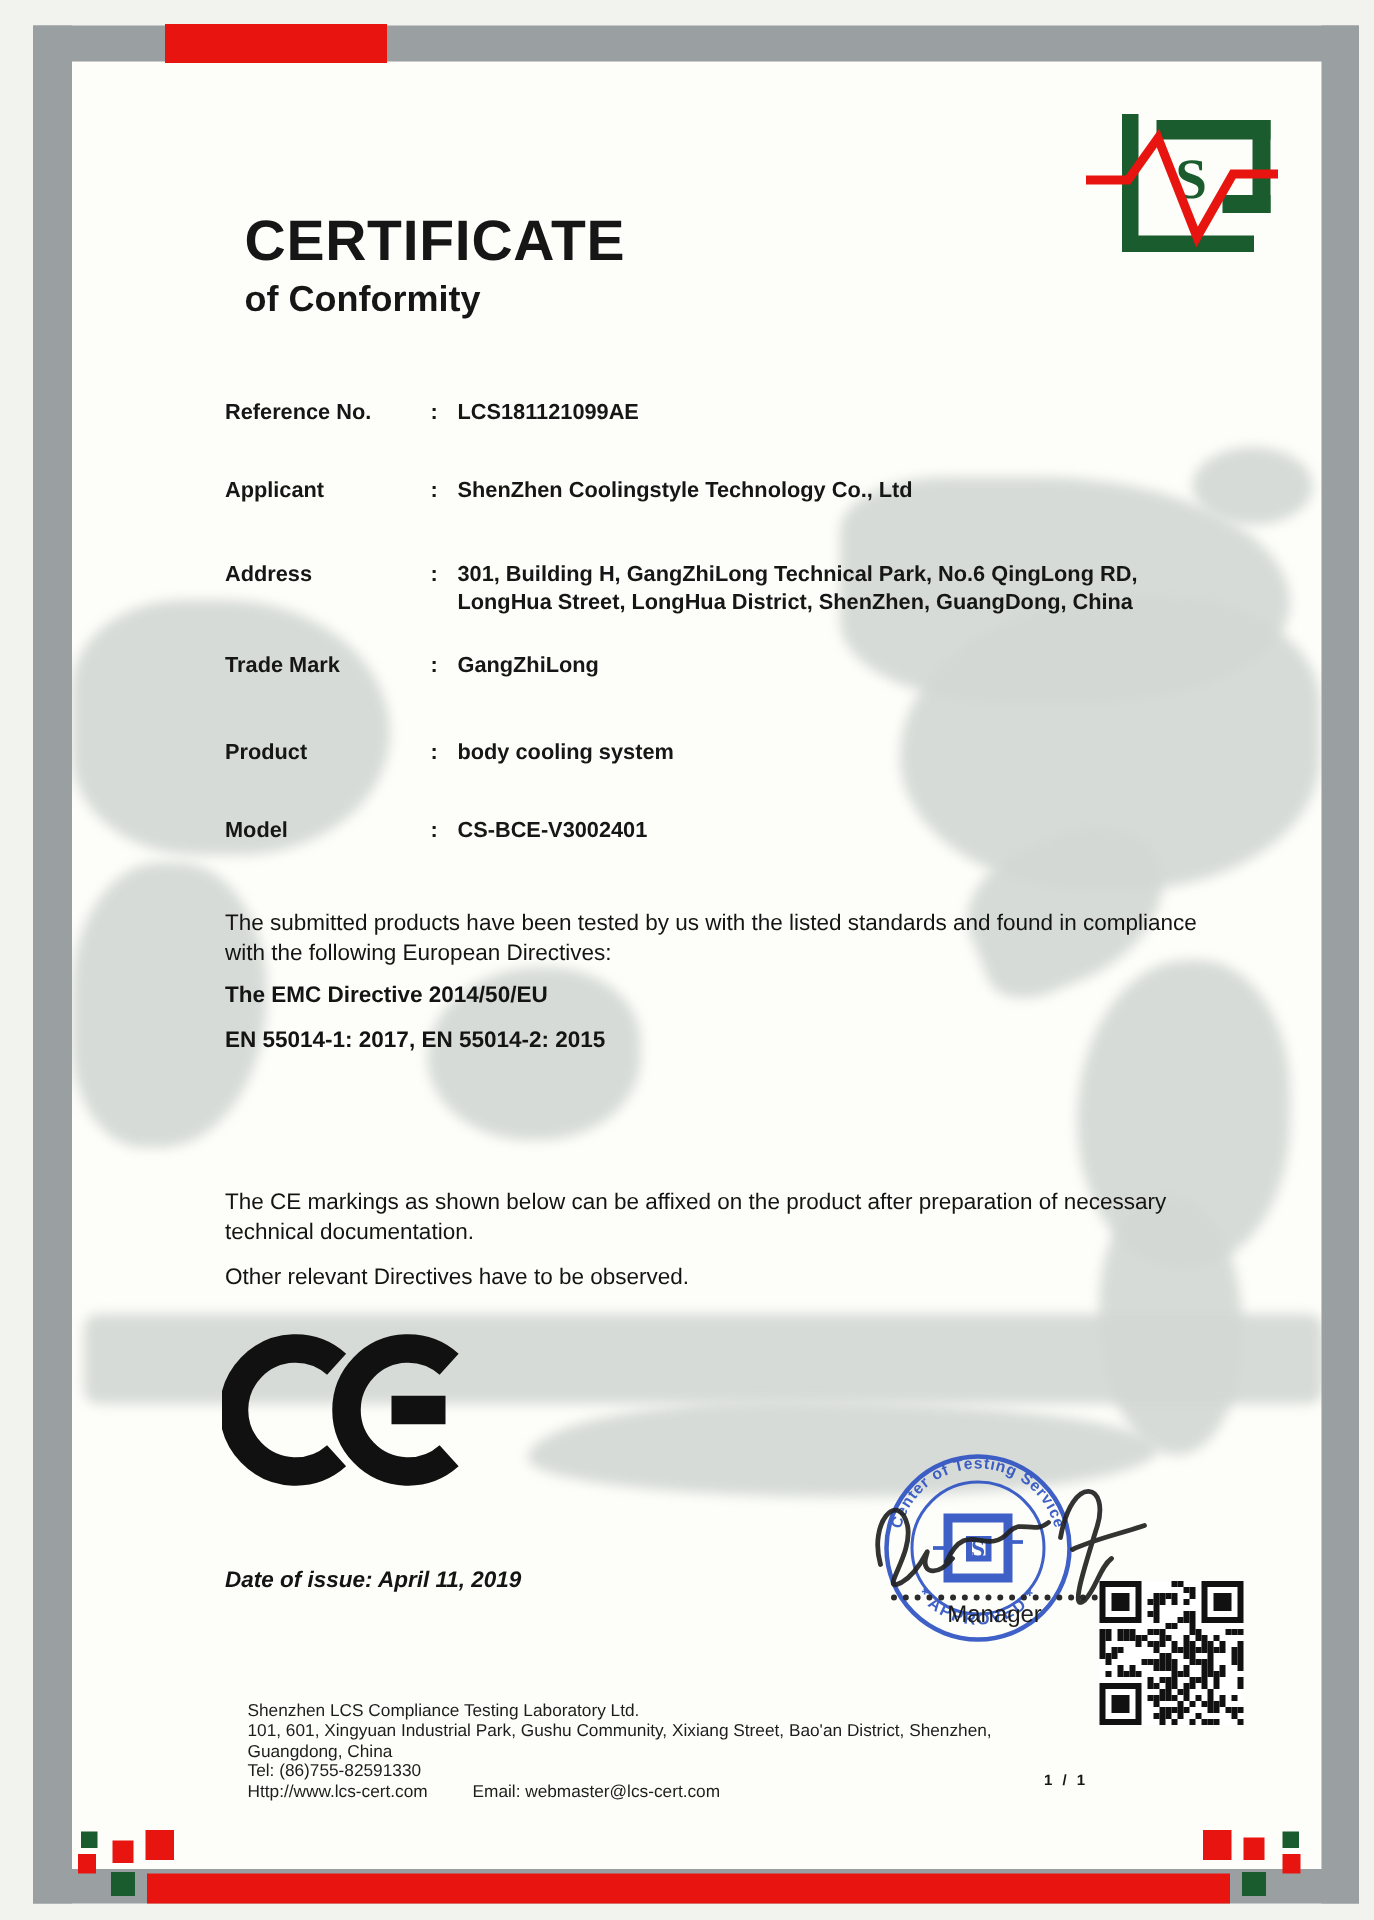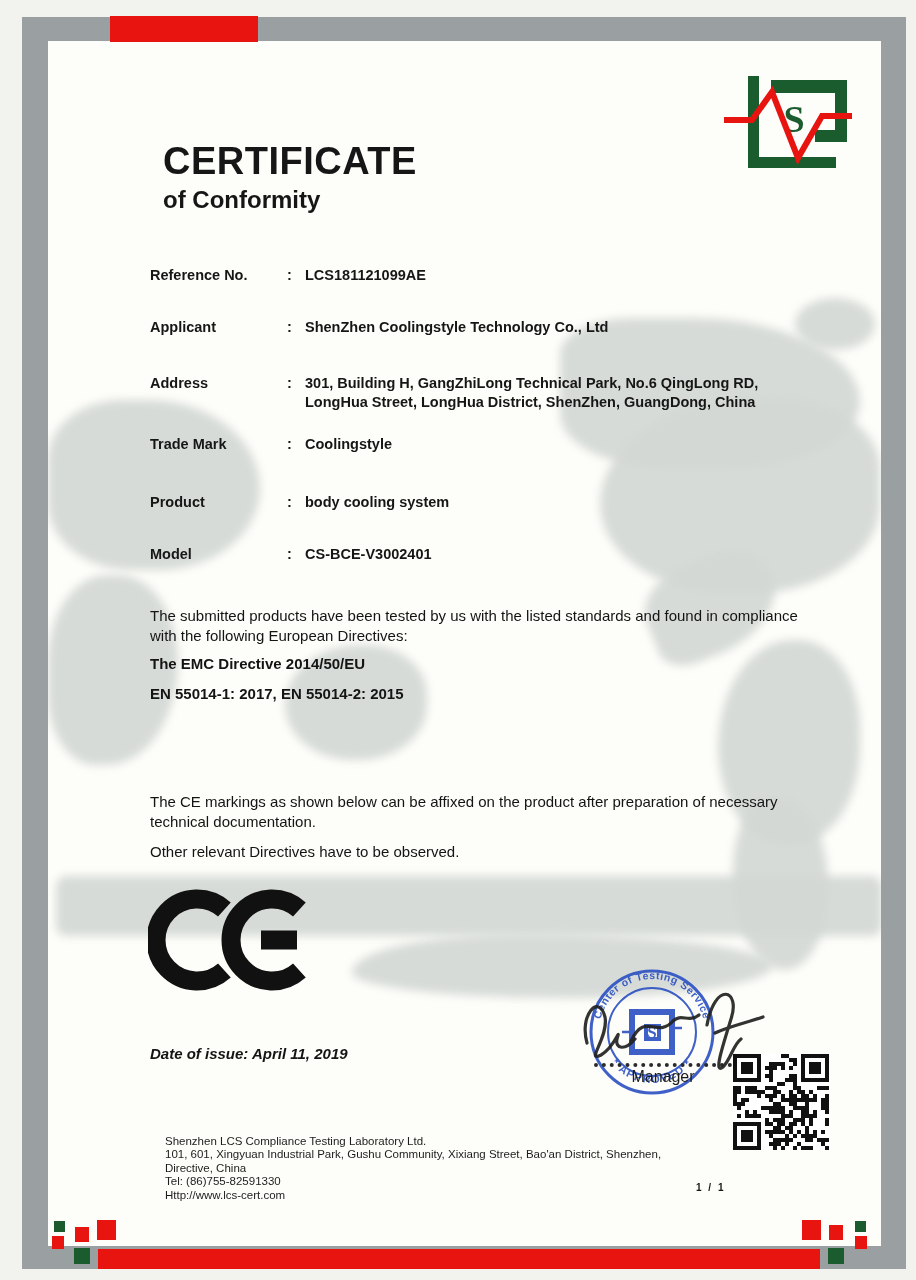--- a/index.html
+++ b/index.html
@@ -110,21 +110,21 @@
     <span>ShenZhen Coolingstyle Technology Co., Ltd</span>
   </div>
   <div class="field-row" style="top:374px;">
     <span>Address</span>
     <span>:</span>
     <span>301, Building H, GangZhiLong Technical Park, No.6 QingLong RD, LongHua Street, LongHua District, ShenZhen, GuangDong, China</span>
   </div>
   <div class="field-row" style="top:435px;">
     <span>Trade Mark</span>
     <span>:</span>
-    <span>Coolingstyle</span>
+    <span>GangZhiLong</span>
   </div>
   <div class="field-row" style="top:493px;">
     <span>Product</span>
     <span>:</span>
     <span>body cooling system</span>
   </div>
   <div class="field-row" style="top:545px;">
     <span>Model</span>
     <span>:</span>
     <span>CS-BCE-V3002401</span>
@@ -370,22 +370,23 @@
     <div class="qr-finder" style="left:0;top:0;"></div>
     <div class="qr-finder" style="left:68px;top:0;"></div>
     <div class="qr-finder" style="left:0;top:68px;"></div>
   </div>
 
   <div class="page-no">1 / 1</div>
 
   <div class="footer">
     <div>Shenzhen LCS Compliance Testing Laboratory Ltd.</div>
     <div>101, 601, Xingyuan Industrial Park, Gushu Community, Xixiang Street, Bao'an District, Shenzhen,</div>
-    <div>Directive, China</div>
+    <div>Guangdong, China</div>
     <div class="contact-row">
       <span>Tel: (86)755-82591330</span>
     </div>
     <div class="contact-row">
       <span>Http://www.lcs-cert.com</span>
+      <span>Email: webmaster@lcs-cert.com</span>
     </div>
   </div>
 
 </div>
 
 </body></html>

